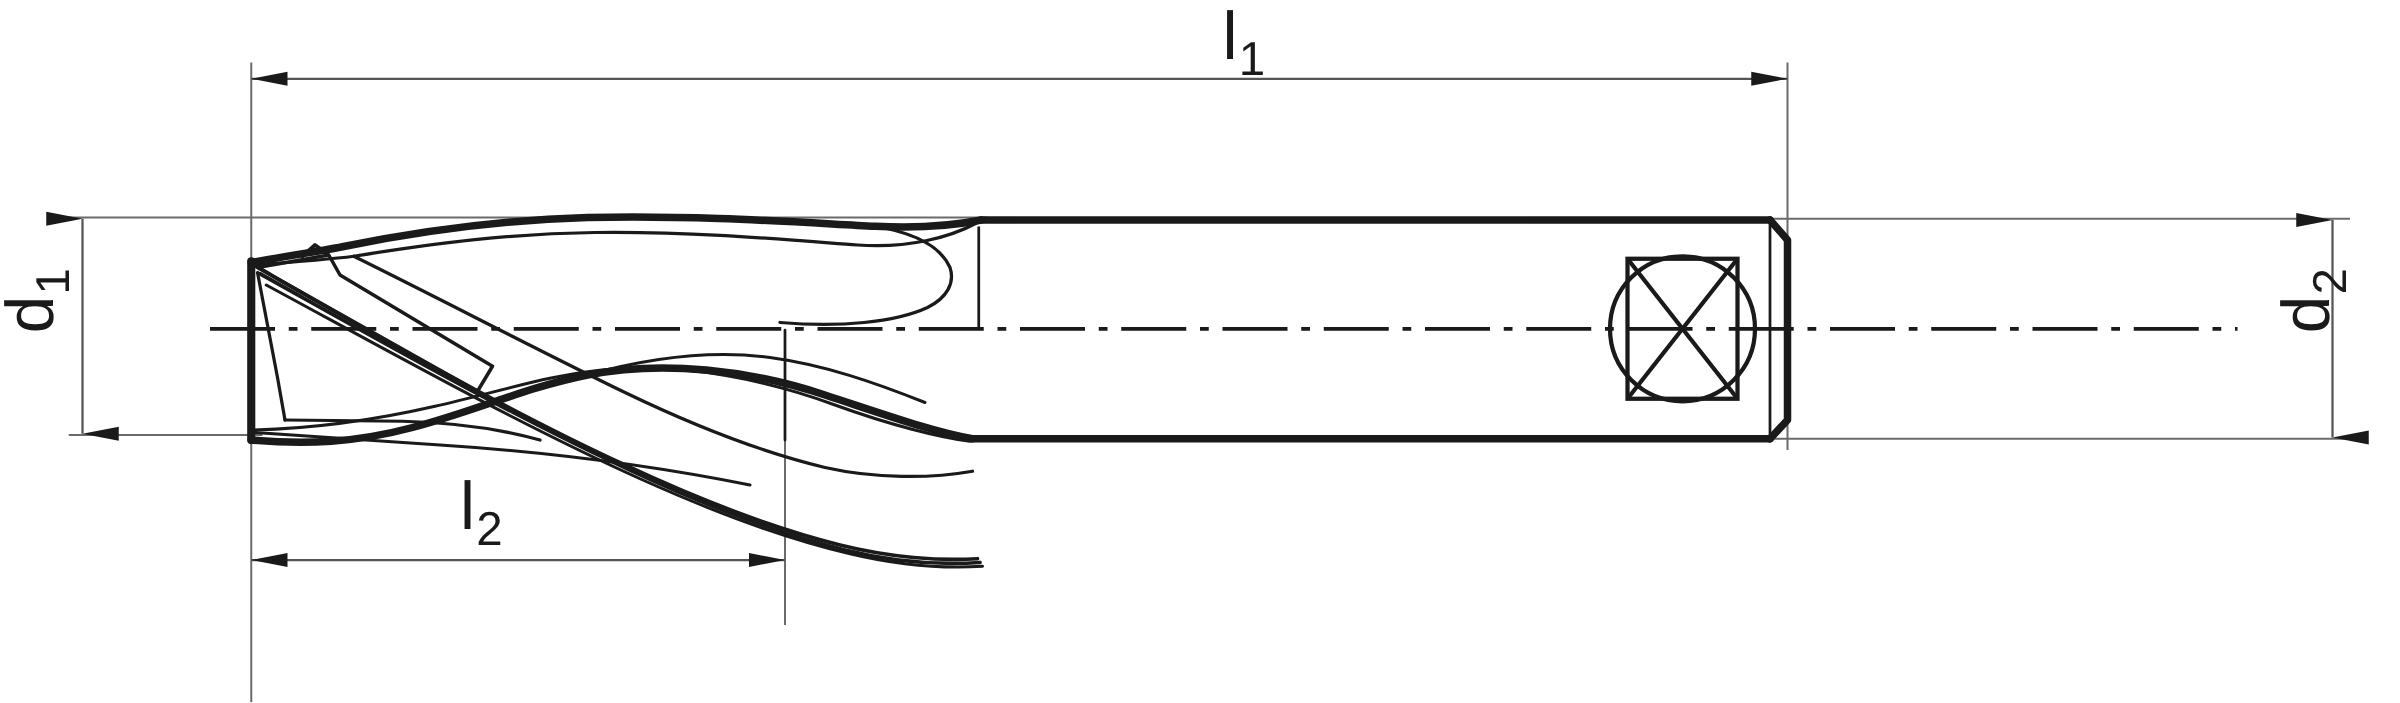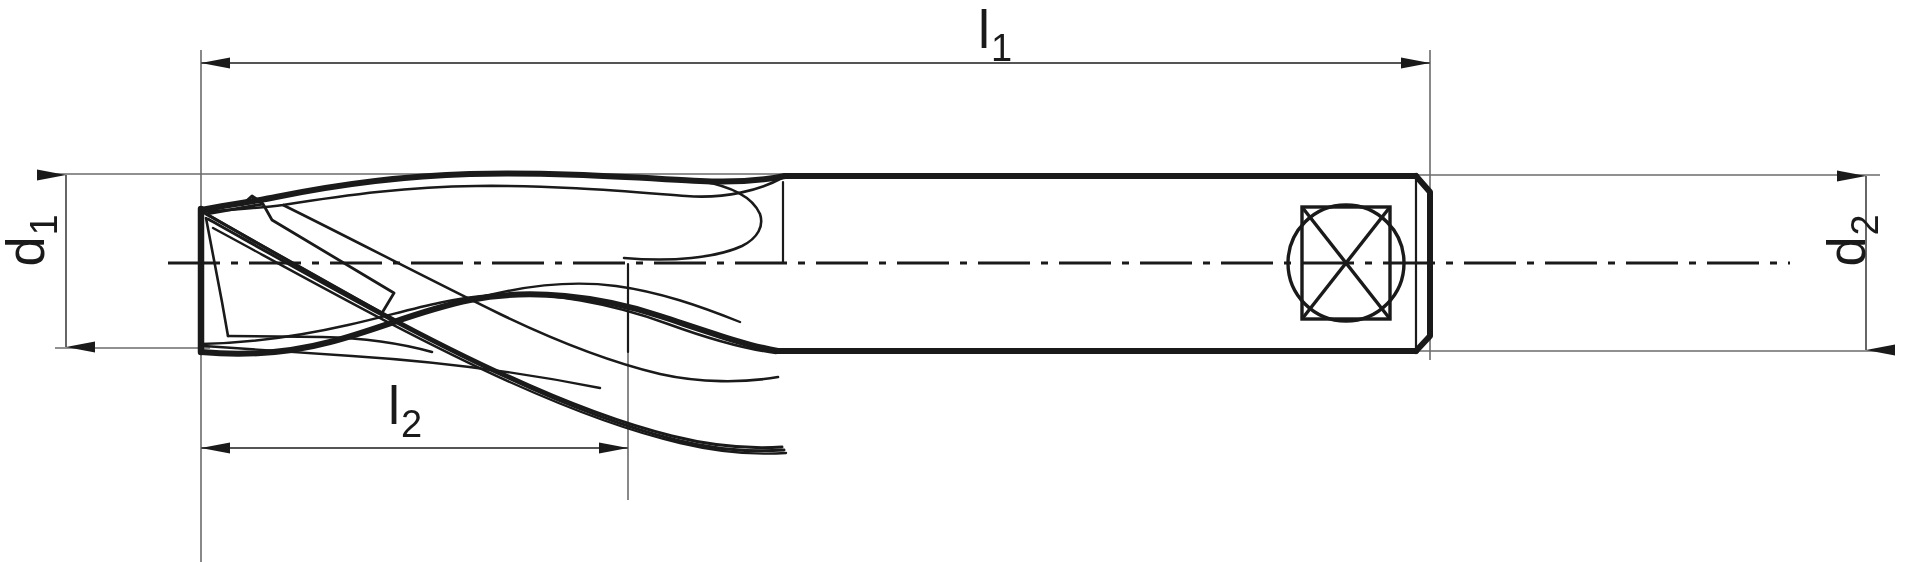--- a/index.html
+++ b/index.html
@@ -41,21 +41,21 @@
   }
   .dim-label .sub {
     font-size: 38px;
     font-weight: 400;
     vertical-align: baseline;
     position: relative;
     top: 13px;
     left: 1px;
   }
   #label-l1 { left: 978px; top: 2px; }
-  #label-l2 { left: 388px; top: 378px; }
+  #label-l2 { left: 368px; top: 378px; }
   #label-d1 {
     left: -1px;
     top: 214px;
     transform: rotate(-90deg);
     transform-origin: 50% 50%;
   }
   #label-d2 {
     left: 1820px;
     top: 214px;
     transform: rotate(-90deg);

